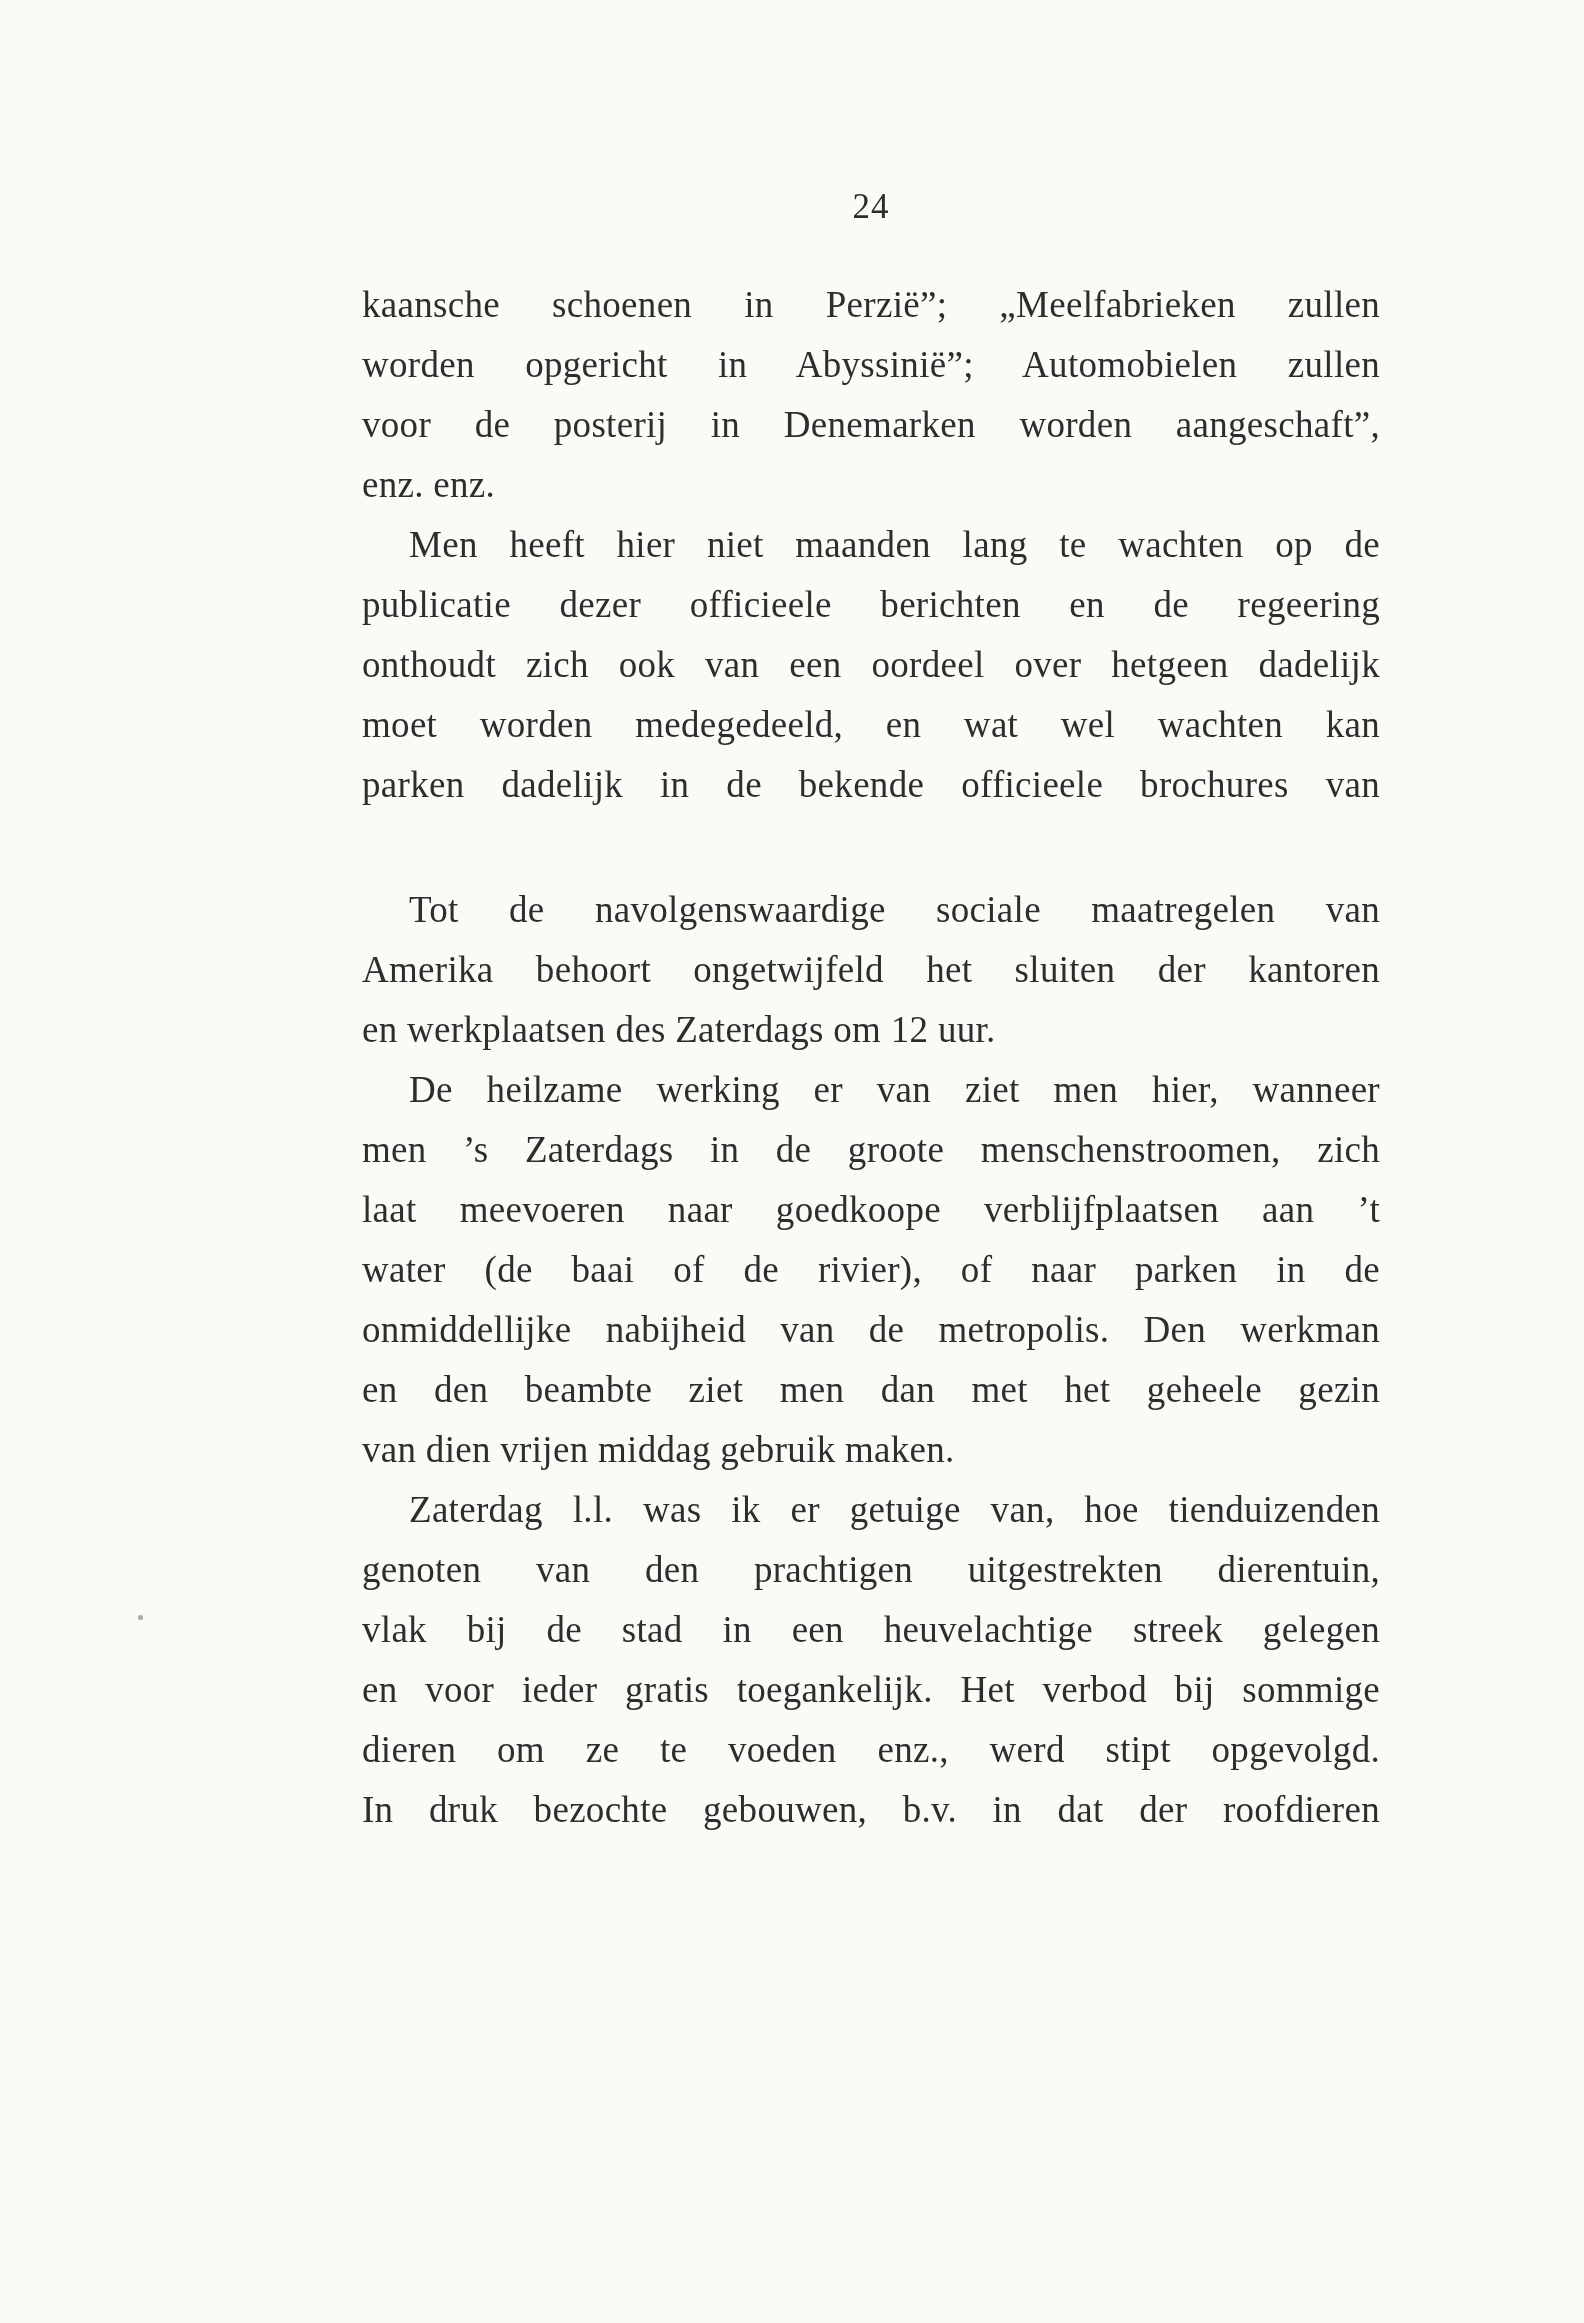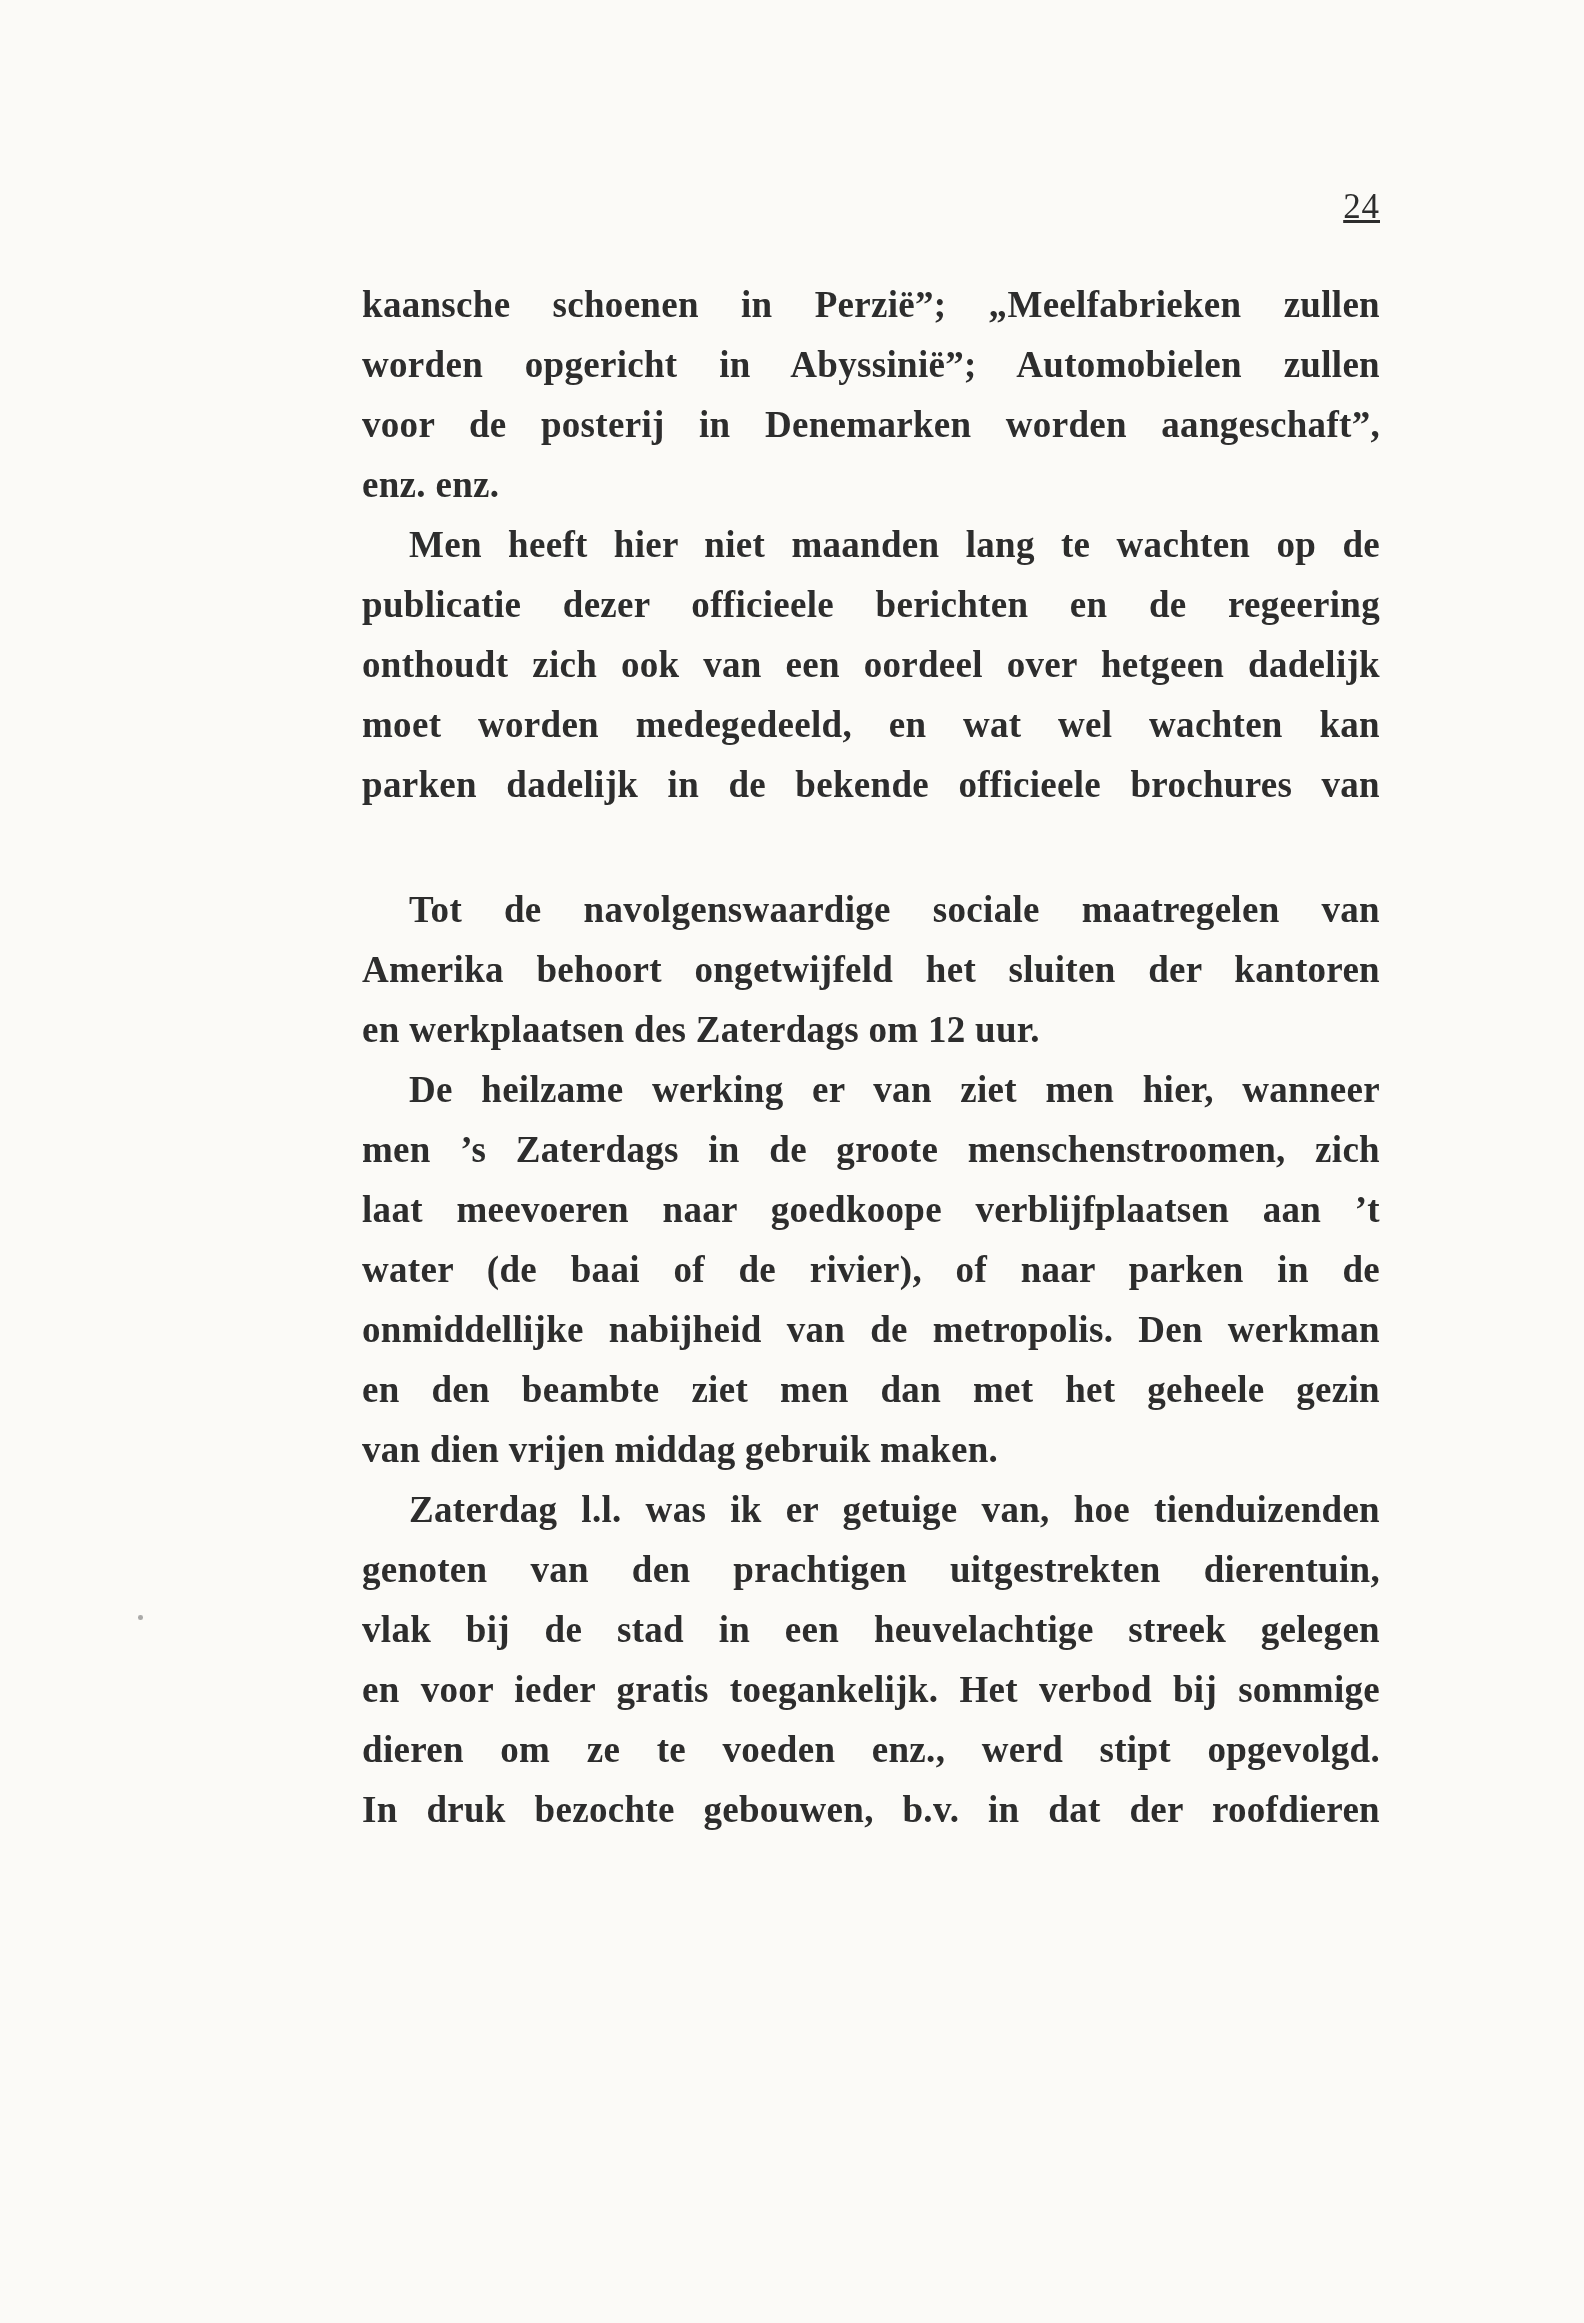--- a/index.html
+++ b/index.html
@@ -17,33 +17,31 @@
   }
   .page {
     box-sizing: border-box;
     width: 1585px;
     height: 2323px;
     padding-top: 188px;
   }
   .page-number {
     width: 1018px;
     margin-left: 362px;
-    text-align: right;
+    text-align: center;
     font-size: 35px;
     line-height: 37px;
     letter-spacing: 0.9px;
-    text-decoration: underline;
   }
   .text-block {
     width: 1018px;
     margin-left: 362px;
     margin-top: 50px;
     font-size: 37px;
     line-height: 60px;
-    font-weight: bold;
   }
   .paragraph {
     margin: 0;
   }
   .paragraph.gap-before {
     margin-top: 65px;
   }
   .line {
     text-align: justify;
     text-align-last: justify;

